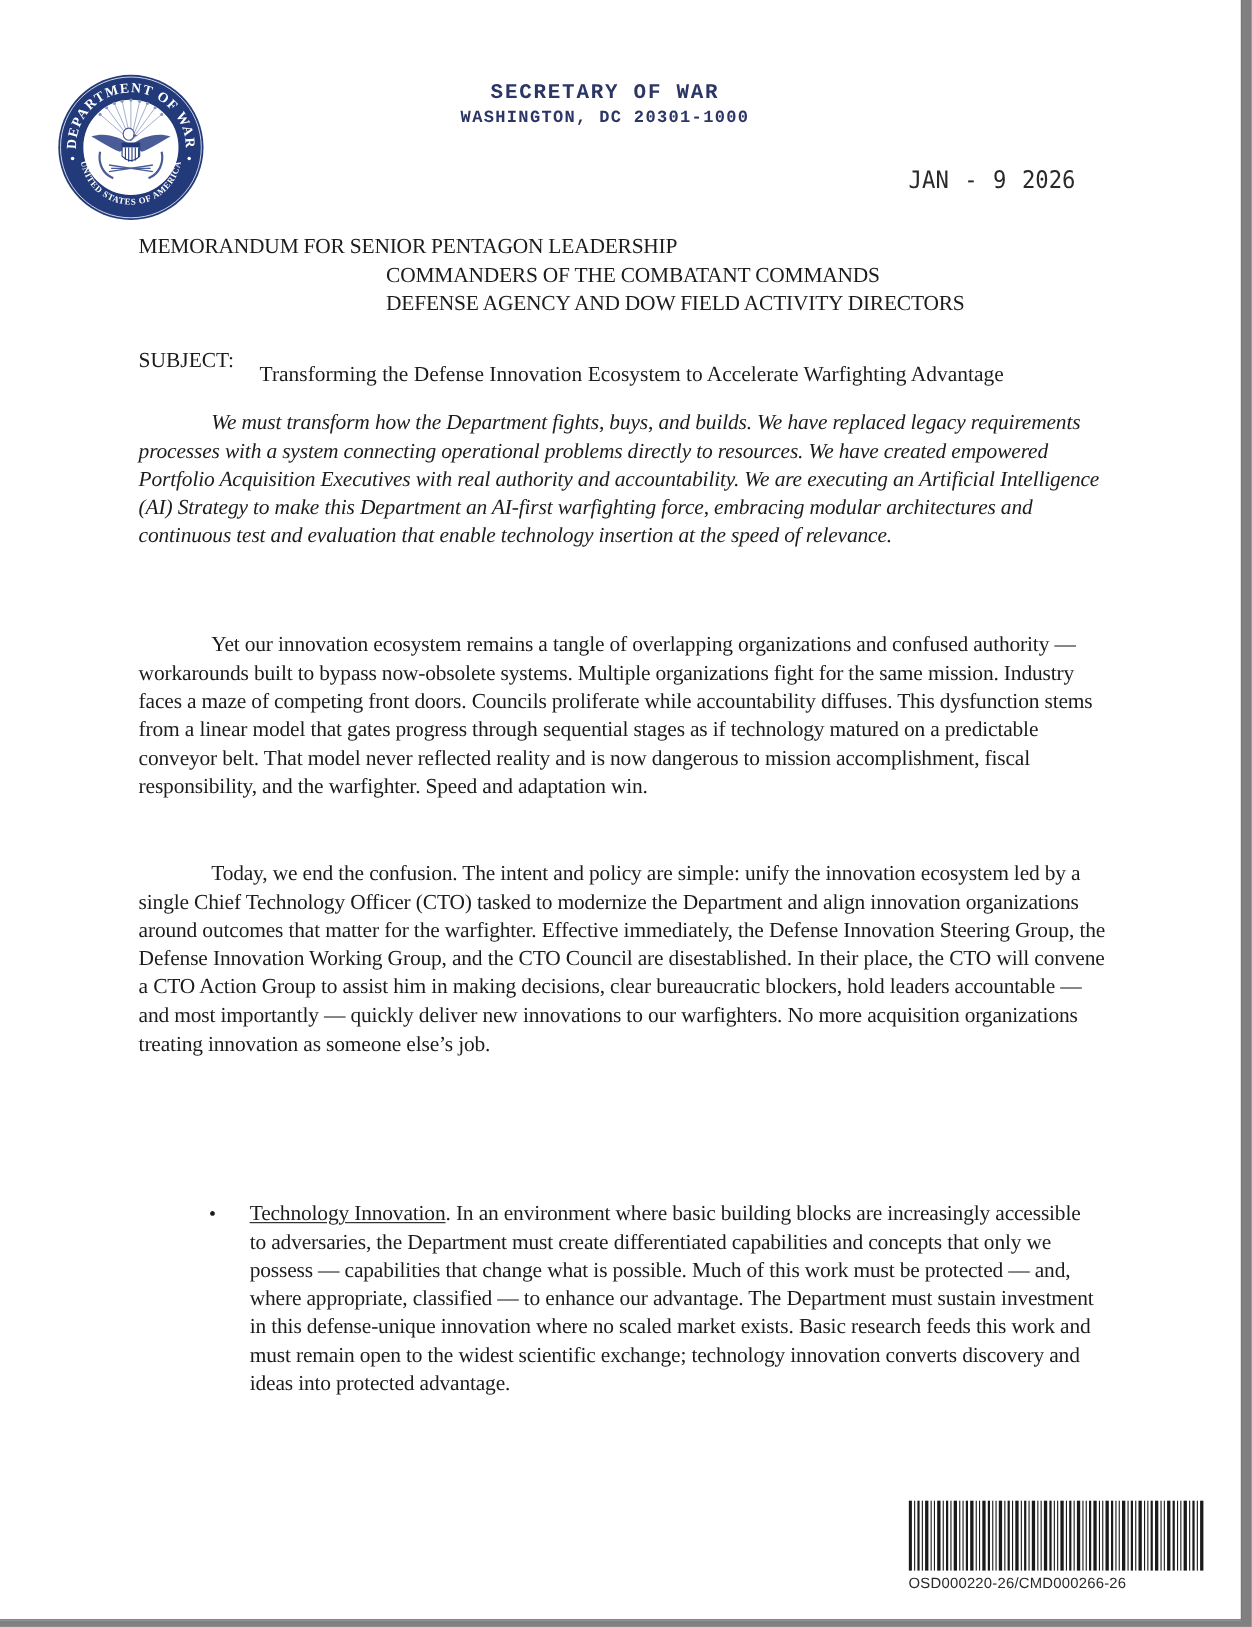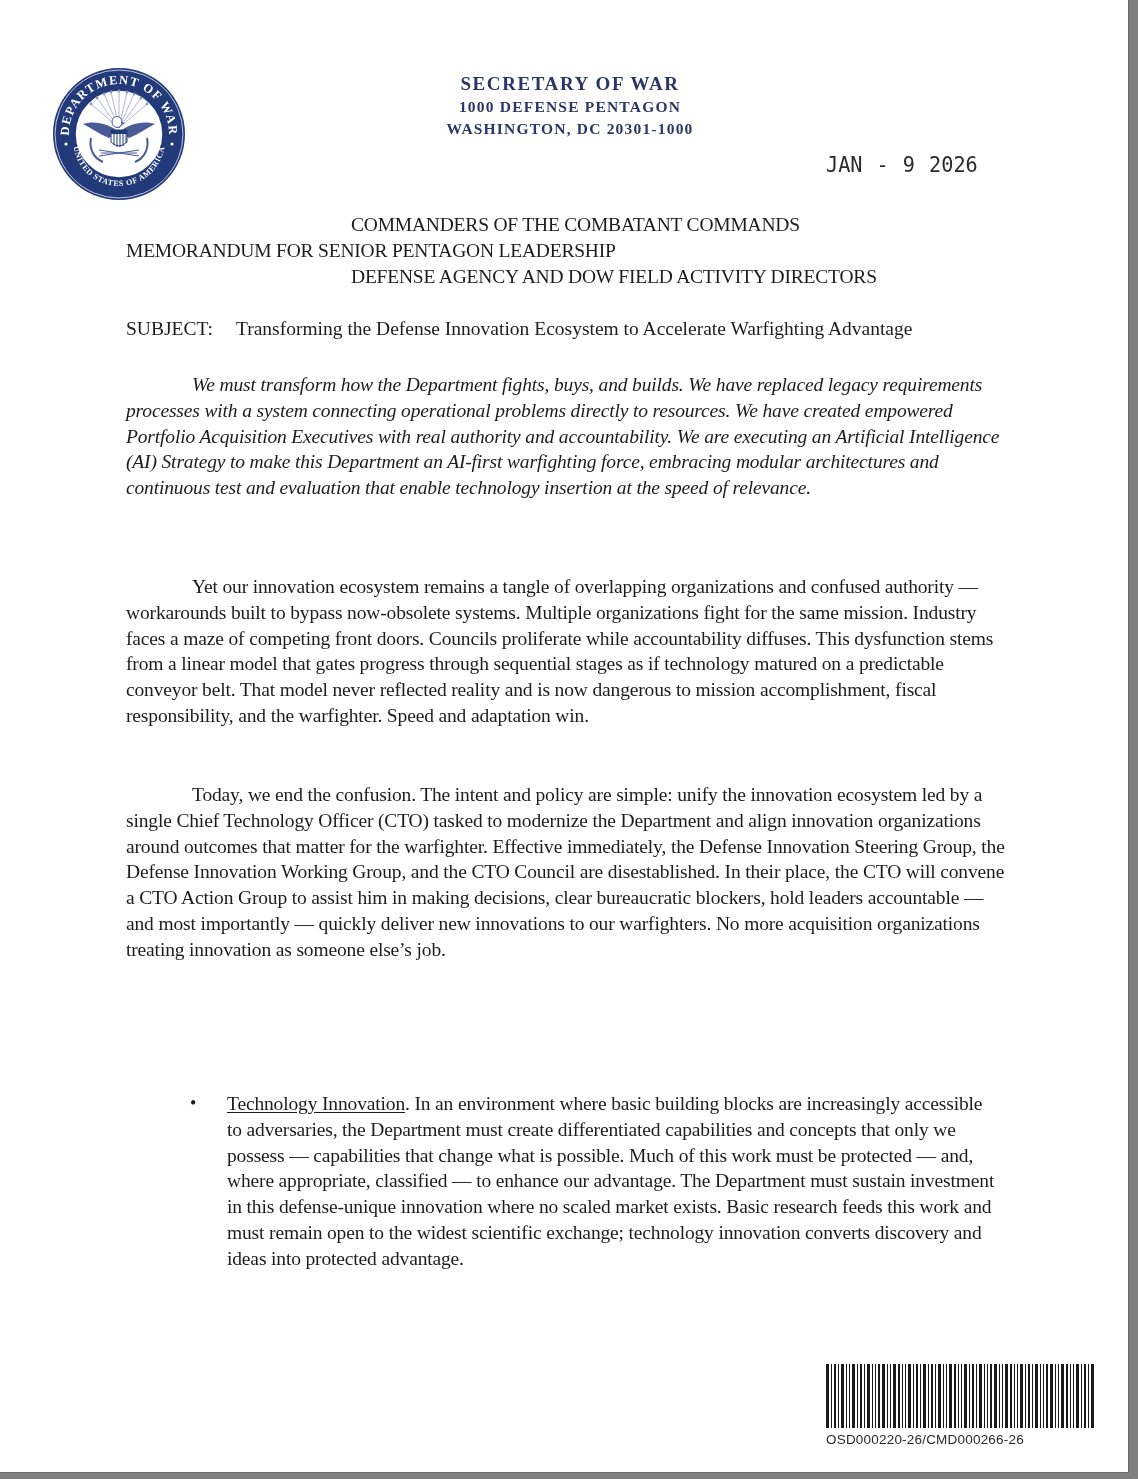--- a/index.html
+++ b/index.html
@@ -27,25 +27,25 @@
     }
     .seal {
       position: absolute;
       left: 51px;
       top: 66px;
       width: 136px;
       height: 136px;
     }
     .letterhead {
       position: absolute;
-      left: 360px;
+      left: 340px;
       top: 72px;
       width: 420px;
       text-align: center;
-      font-family: Liberation Serif, serif;
+      font-family: Liberation Mono, monospace;
       color: #2b3566;
       letter-spacing: 1px;
     }
     .letterhead .lh1 {
       font-size: 19px;
       font-weight: bold;
       line-height: 24px;
       letter-spacing: 1.6px;
     }
     .letterhead .lh2, .letterhead .lh3 {
@@ -88,20 +88,21 @@
       font-size: 19.5px;
       line-height: 26px;
       display: flex;
     }
     .subject .label {
       width: 110px;
       flex: 0 0 110px;
     }
     .subject .text {
       flex: 1;
+      margin-top: 12px;
     }
     .body-text {
       position: absolute;
       left: 126px;
       width: 880px;
       font-size: 19.5px;
       line-height: 25.8px;
       letter-spacing: -0.15px;
     }
     .body-text p {
@@ -222,29 +223,28 @@
       <line x1="48" y1="84" x2="88" y2="90"></line>
       <line x1="50" y1="87" x2="86" y2="87"></line>
     </g>
 
     <path d="M40 72 C 38 82, 42 92, 52 96" fill="none" stroke="#4a5c98" stroke-width="2"></path>
     <path d="M96 72 C 98 82, 94 92, 84 96" fill="none" stroke="#4a5c98" stroke-width="2"></path>
   </svg>
 
   <div class="letterhead">
     <div class="lh1">SECRETARY OF WAR</div>
-    <div class="lh2">1000 DEFENSE PENTAGON</div>
     <div class="lh3">WASHINGTON, DC 20301-1000</div>
   </div>
 
   <div class="date-stamp">JAN - 9 2026</div>
 
   <div class="memo-for">
+    <div class="line">MEMORANDUM FOR SENIOR PENTAGON LEADERSHIP</div>
     <div class="line indent">COMMANDERS OF THE COMBATANT COMMANDS</div>
-    <div class="line">MEMORANDUM FOR SENIOR PENTAGON LEADERSHIP</div>
     <div class="line indent">DEFENSE AGENCY AND DOW FIELD ACTIVITY DIRECTORS</div>
   </div>
 
   <div class="subject">
     <div class="label">SUBJECT:</div>
     <div class="text">Transforming the Defense Innovation Ecosystem to Accelerate Warfighting Advantage</div>
   </div>
 
   <div class="body-text para1">
     <p>We must transform how the Department fights, buys, and builds.  We have replaced legacy requirements processes with a system connecting operational problems directly to resources.  We have created empowered Portfolio Acquisition Executives with real authority and accountability.  We are executing an Artificial Intelligence (AI) Strategy to make this Department an AI-first warfighting force, embracing modular architectures and continuous test and evaluation that enable technology insertion at the speed of relevance.</p>

